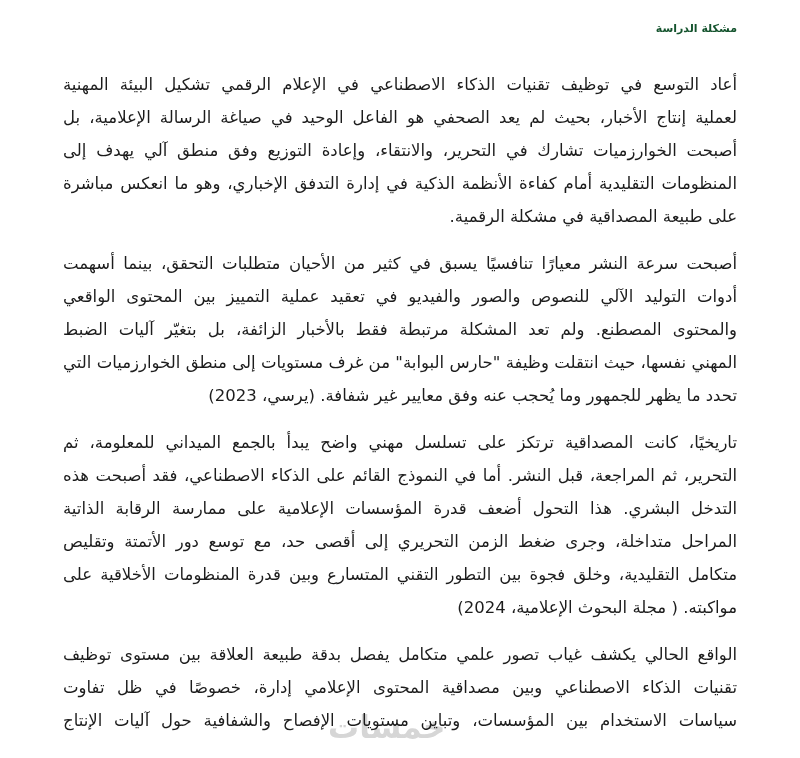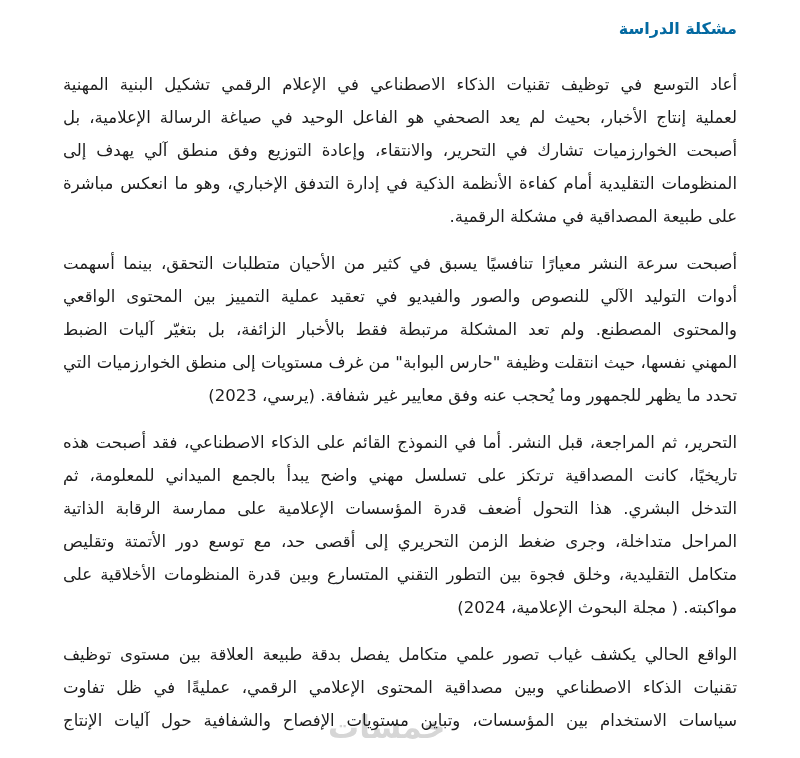--- a/index.html
+++ b/index.html
@@ -22,24 +22,24 @@
   }
   .content {
     position: absolute;
     top: 0;
     right: 63px;
     width: 674px;
     direction: rtl;
     z-index: 1;
   }
   .heading {
-    font-size: 16px;
+    font-size: 11px;
     line-height: 26px;
     font-weight: bold;
-    color: #0369a1;
+    color: #14532d;
     text-align: right;
     margin: 16px 0 26px 0;
   }
   .para {
     margin: 0 0 14px 0;
   }
   .line {
     font-size: 16.5px;
     line-height: 33px;
     height: 33px;
@@ -67,41 +67,41 @@
 </style>
 </head>
 <body>
 
 <div class="page">
   <div class="watermark">خمسات</div>
   <div class="content">
     <h1 class="heading">مشكلة الدراسة</h1>
     <div id="doc-body">
         <div class="para">
-          <div class="line just">أعاد التوسع في توظيف تقنيات الذكاء الاصطناعي في الإعلام الرقمي تشكيل البنية المهنية</div>
+          <div class="line just">أعاد التوسع في توظيف تقنيات الذكاء الاصطناعي في الإعلام الرقمي تشكيل البيئة المهنية</div>
           <div class="line just">لعملية إنتاج الأخبار، بحيث لم يعد الصحفي هو الفاعل الوحيد في صياغة الرسالة الإعلامية، بل</div>
           <div class="line just">أصبحت الخوارزميات تشارك في التحرير، والانتقاء، وإعادة التوزيع وفق منطق آلي يهدف إلى</div>
           <div class="line just">المنظومات التقليدية أمام كفاءة الأنظمة الذكية في إدارة التدفق الإخباري، وهو ما انعكس مباشرة</div>
           <div class="line">على طبيعة المصداقية في مشكلة الرقمية.</div>
         </div>
         <div class="para">
           <div class="line just">أصبحت سرعة النشر معيارًا تنافسيًا يسبق في كثير من الأحيان متطلبات التحقق، بينما أسهمت</div>
           <div class="line just">أدوات التوليد الآلي للنصوص والصور والفيديو في تعقيد عملية التمييز بين المحتوى الواقعي</div>
           <div class="line just">والمحتوى المصطنع. ولم تعد المشكلة مرتبطة فقط بالأخبار الزائفة، بل بتغيّر آليات الضبط</div>
           <div class="line just">المهني نفسها، حيث انتقلت وظيفة "حارس البوابة" من غرف مستويات إلى منطق الخوارزميات التي</div>
           <div class="line">تحدد ما يظهر للجمهور وما يُحجب عنه وفق معايير غير شفافة. (يرسي، 2023)</div>
         </div>
         <div class="para">
+          <div class="line just">تاريخيًا، كانت المصداقية ترتكز على تسلسل مهني واضح يبدأ بالجمع الميداني للمعلومة، ثم</div>
           <div class="line just">التحرير، ثم المراجعة، قبل النشر. أما في النموذج القائم على الذكاء الاصطناعي، فقد أصبحت هذه</div>
-          <div class="line just">تاريخيًا، كانت المصداقية ترتكز على تسلسل مهني واضح يبدأ بالجمع الميداني للمعلومة، ثم</div>
           <div class="line just">التدخل البشري. هذا التحول أضعف قدرة المؤسسات الإعلامية على ممارسة الرقابة الذاتية</div>
           <div class="line just">المراحل متداخلة، وجرى ضغط الزمن التحريري إلى أقصى حد، مع توسع دور الأتمتة وتقليص</div>
           <div class="line just">متكامل التقليدية، وخلق فجوة بين التطور التقني المتسارع وبين قدرة المنظومات الأخلاقية على</div>
           <div class="line">مواكبته. ( مجلة البحوث الإعلامية، 2024)</div>
         </div>
         <div class="para">
           <div class="line just">الواقع الحالي يكشف غياب تصور علمي متكامل يفصل بدقة طبيعة العلاقة بين مستوى توظيف</div>
-          <div class="line just">تقنيات الذكاء الاصطناعي وبين مصداقية المحتوى الإعلامي الرقمي، عمليةًا في ظل تفاوت</div>
+          <div class="line just">تقنيات الذكاء الاصطناعي وبين مصداقية المحتوى الإعلامي إدارة، خصوصًا في ظل تفاوت</div>
           <div class="line just">سياسات الاستخدام بين المؤسسات، وتباين مستويات الإفصاح والشفافية حول آليات الإنتاج</div>
         </div>
       </div>
   </div>
 </div>
 
 </body></html>

